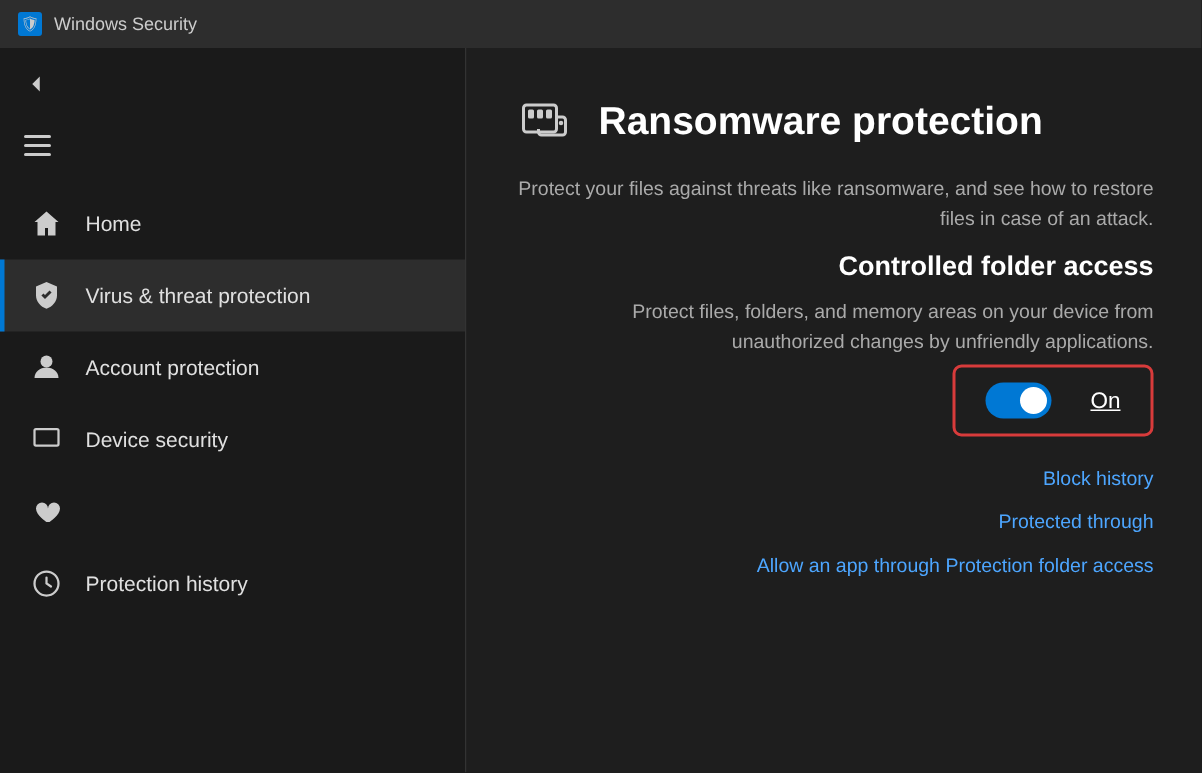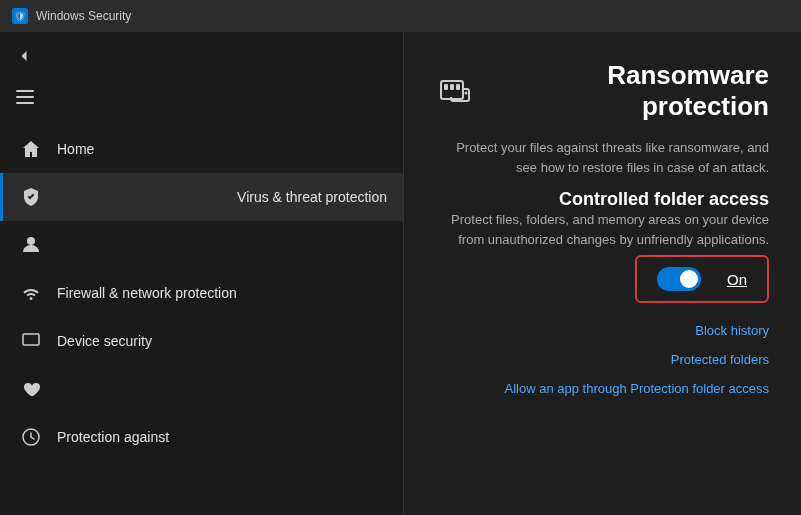--- a/index.html
+++ b/index.html
@@ -39,21 +39,21 @@
       font-size: 10px;
     }
 
     .app-container {
       display: flex;
       height: calc(515px - 32px);
     }
 
     
     .sidebar {
-      width: 404px;
+      width: 311px;
       background: #1a1a1a;
       padding: 8px 0;
       flex-shrink: 0;
       border-right: 1px solid #333;
     }
 
     .sidebar-back {
       display: flex;
       align-items: center;
       padding: 8px 16px;
@@ -75,21 +75,20 @@
       align-items: center;
       padding: 12px 16px;
       cursor: pointer;
       border-left: 3px solid transparent;
       transition: background 0.1s;
     }
 
     .sidebar-item.active {
       border-left: 3px solid #0078d4;
       background: #2d2d2d;
-      justify-content: space-between;
     }
 
     .sidebar-item-icon {
       width: 24px;
       height: 24px;
       margin-right: 14px;
       display: flex;
       align-items: center;
       justify-content: center;
       font-size: 18px;
@@ -138,20 +137,21 @@
       font-size: 13px;
       color: #aaaaaa;
       line-height: 1.5;
       margin-bottom: 12px;
     }
 
     .section-title {
       font-size: 18px;
       font-weight: 600;
       color: #ffffff;
+      margin-bottom: 10px;
     }
 
     .section-description {
       font-size: 13px;
       color: #aaaaaa;
       line-height: 1.5;
       margin-bottom: 6px;
     }
 
     .toggle-container {
@@ -249,30 +249,23 @@
       <span class="sidebar-item-label">Virus &amp; threat protection</span>
     </div>
 
     <div class="sidebar-item">
       <span class="sidebar-item-icon">
         <svg width="20" height="20" viewBox="0 0 20 20">
           <circle cx="10" cy="6" r="4"></circle>
           <path d="M2 17c0-4 3.6-7 8-7s8 3 8 7H2z"></path>
         </svg>
       </span>
-    </div>
-
-    <div class="sidebar-item">
-      <span class="sidebar-item-icon">
-        <svg width="20" height="20" viewBox="0 0 20 20">
-          <path d="M10 14a1.5 1.5 0 110 3 1.5 1.5 0 010-3zm0-4c1.8 0 3.4.7 4.6 1.9l-1.4 1.4A5 5 0 0010 12a5 5 0 00-3.2 1.3L5.4 11.9A7 7 0 0110 10zm0-4c3 0 5.7 1.2 7.7 3.2l-1.4 1.4A9 9 0 0010 8a9 9 0 00-6.3 2.6L2.3 9.2A11 11 0 0110 6z"></path>
-        </svg>
-      </span>
-      <span class="sidebar-item-label">Firewall &amp; network protection</span>
-    </div>
+      <span class="sidebar-item-label">Account protection</span>
+    </div>
+
 
     <div class="sidebar-item">
       <span class="sidebar-item-icon">
         <svg width="20" height="20" viewBox="0 0 20 20">
           <rect x="2" y="3" width="16" height="11" rx="1" fill="none" stroke="currentColor" stroke-width="1.5"></rect>
           <path d="M7 17h6M10 14v3"></path>
         </svg>
       </span>
       <span class="sidebar-item-label">Device security</span>
     </div>
@@ -286,21 +279,21 @@
     </div>
 
 
     <div class="sidebar-item">
       <span class="sidebar-item-icon">
         <svg width="20" height="20" viewBox="0 0 20 20">
           <circle cx="10" cy="10" r="8" fill="none" stroke="currentColor" stroke-width="1.5"></circle>
           <path d="M10 6v4l3 2" stroke="currentColor" stroke-width="1.5" fill="none" stroke-linecap="round"></path>
         </svg>
       </span>
-      <span class="sidebar-item-label">Protection against</span>
+      <span class="sidebar-item-label">Protection history</span>
     </div>
 
   </div>
 
   <div class="main-content">
 
     
     <div class="page-header">
       <div class="page-header-icon">
         <svg width="36" height="36" viewBox="0 0 36 36">
@@ -324,18 +317,18 @@
     
     <div class="toggle-container">
       <div class="toggle-switch">
         <div class="toggle-knob"></div>
       </div>
       <span class="toggle-label">On</span>
     </div>
 
     
     <a class="link-item">Block history</a>
-    <a class="link-item">Protected folders</a>
+    <a class="link-item">Protected through</a>
     <a class="link-item">Allow an app through Protection folder access</a>
 
   </div>
 
 </div>
 
 </body></html>

